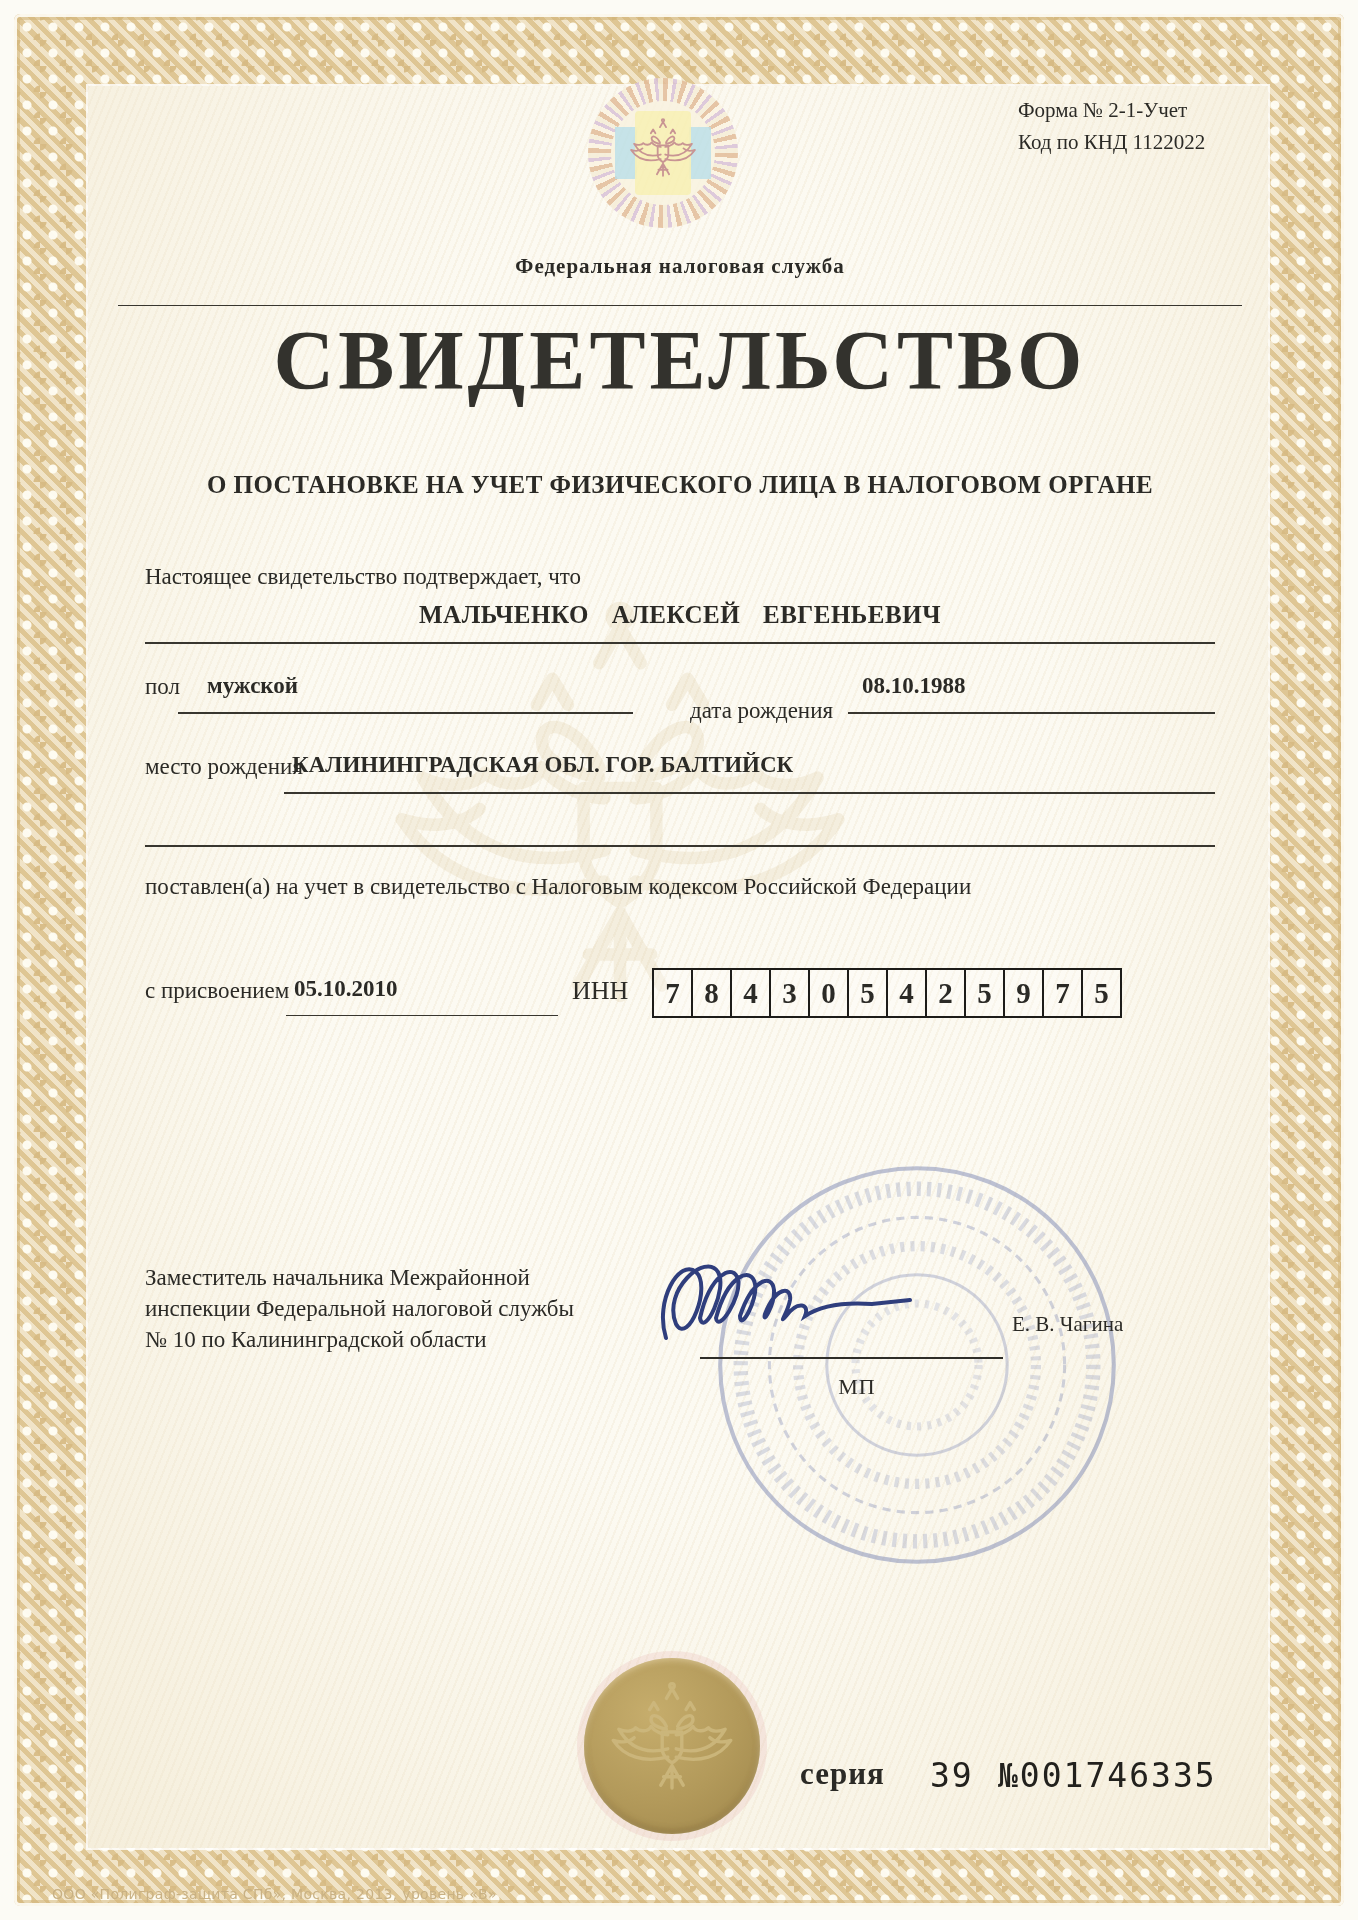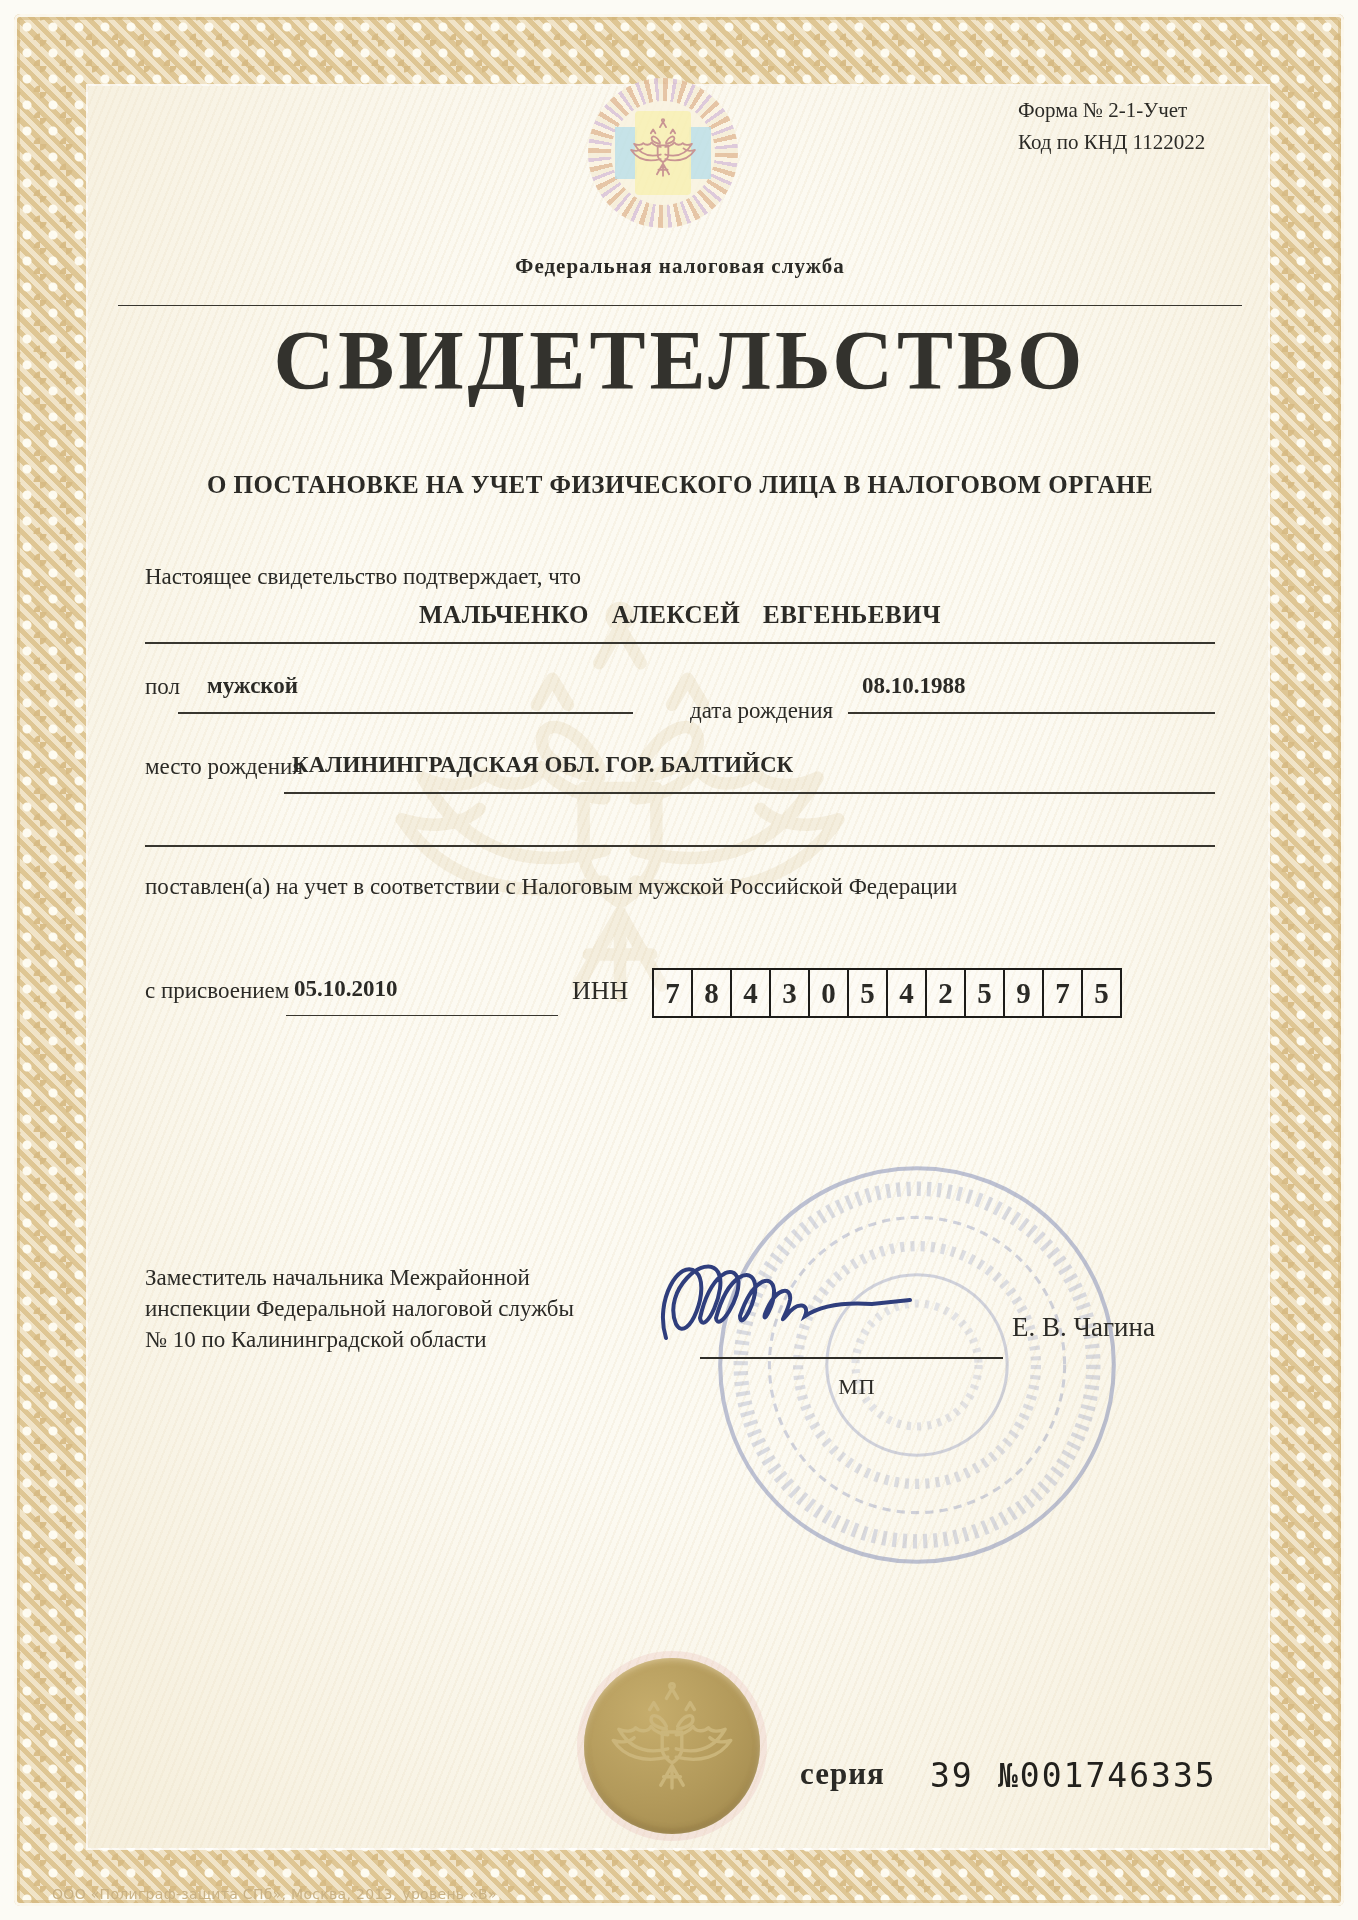--- a/index.html
+++ b/index.html
@@ -44,21 +44,21 @@
   .name{font-size:25px;font-weight:bold;word-spacing:16px;letter-spacing:.5px;}
   .clause{font-size:23px;}
   .inn-boxes{display:flex;}
   .inn-cell{
     width:37px;height:46px;border:2px solid #1d1c19;margin-left:-2px;
     display:flex;align-items:center;justify-content:center;
     font-size:29px;font-weight:bold;background:rgba(255,255,255,.25);
   }
   .inn-cell:first-child{margin-left:0;}
   .official{font-size:23px;line-height:31px;}
-  .official-name{font-size:27px;}
+  .official-name{font-size:21px;}
   .mp{font-size:22px;font-weight:normal;text-align:center;letter-spacing:1px;}
   .series-label{font-size:31px;font-weight:bold;letter-spacing:1px;}
   .series-num,.cert-num{font-family:"DejaVu Sans Mono","Liberation Mono",monospace;font-size:33px;letter-spacing:2px;color:#22211d;}
   .printer-note{font-family:"DejaVu Sans","Liberation Sans",sans-serif;font-size:14px;color:var(--note-tan);letter-spacing:.3px;}
   
   .holo{width:150px;height:150px;border-radius:50%;
     background:repeating-conic-gradient(#e3bd9a 0 4deg, #fbf4e2 4deg 8deg, #d9c2d8 8deg 11deg, #f6eed8 11deg 15deg);
     display:flex;align-items:center;justify-content:center;opacity:.85;}
   .holo-inner{width:104px;height:104px;border-radius:50%;background:#f9f3e0;position:relative;
     display:flex;align-items:center;justify-content:center;}
@@ -148,21 +148,21 @@
   <div class="abs val" style="left:862px;top:673px;">08.10.1988</div>
   <div class="abs rule" style="left:848px;top:712px;width:367px;"></div>
 
   
   <div class="abs lbl" style="left:145px;top:754px;">место рождения</div>
   <div class="abs val" style="left:292px;top:752px;">КАЛИНИНГРАДСКАЯ ОБЛ. ГОР. БАЛТИЙСК</div>
   <div class="abs rule" style="left:284px;top:792px;width:931px;"></div>
   <div class="abs rule" style="left:145px;top:845px;width:1070px;"></div>
 
   
-  <div class="abs clause" style="left:145px;top:874px;">поставлен(а) на учет в соответствии с Налоговым мужской Российской Федерации</div>
+  <div class="abs clause" style="left:145px;top:874px;">поставлен(а) на учет в свидетельство с Налоговым кодексом Российской Федерации</div>
 
   
   <div class="abs lbl" style="left:145px;top:978px;">с присвоением</div>
   <div class="abs val" style="left:294px;top:976px;">05.10.2010</div>
   <div class="abs rule" style="left:286px;top:1015px;width:272px;border-top-width:1px;"></div>
   <div class="abs" style="left:572px;top:976px;font-size:26px;">ИНН</div>
   <div class="abs inn-boxes" style="left:652px;top:968px;">
     <span class="inn-cell">7</span>
     <span class="inn-cell">8</span>
     <span class="inn-cell">4</span>

